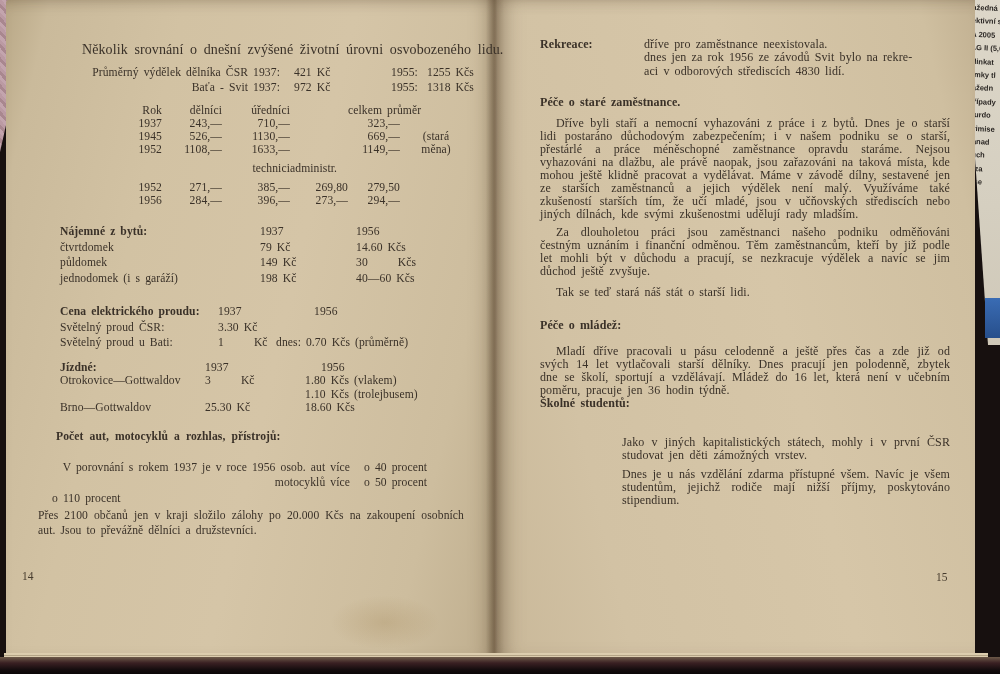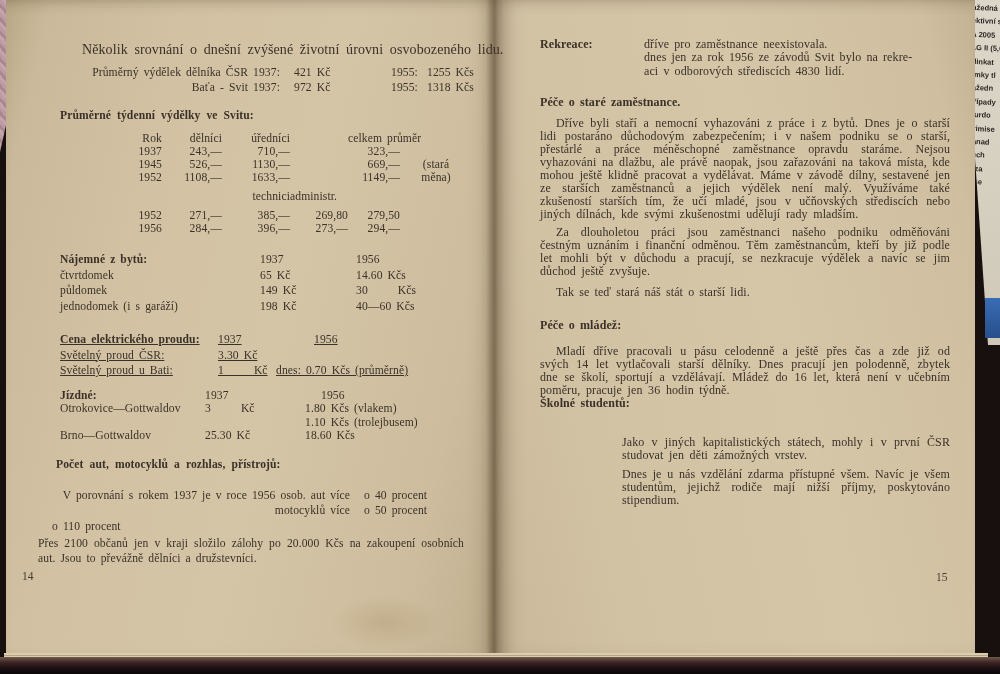--- a/index.html
+++ b/index.html
@@ -86,21 +86,21 @@
   .weekly .sub{margin-top:6px;}
   .weekly .grpB{margin-top:6px;}
   .weekly .tot-h{grid-column:5/7;text-align:left;}
   .weekly .adm-h{text-align:left;white-space:nowrap;}
 
   .sect{margin-left:6px;}
   .rent{margin-top:17px;}
   .rent-row{display:grid;grid-template-columns:200px 96px 1fr;line-height:15.5px;}
   .rows-gap{}
 
-  .elec{margin-top:18px;text-decoration:underline;}
+  .elec{margin-top:18px;}
   .elec-row{display:grid;grid-template-columns:158px 96px 1fr;line-height:15.5px;}
   .pull{margin-left:-38px;}
 
   .fares{margin-top:10px;}
   .fare-row{display:grid;grid-template-columns:145px 100px 1fr;line-height:13.5px;}
   .fare-h56{padding-left:16px;}
 
   .veh-head{font-weight:700;margin-top:14px;margin-left:2px;word-spacing:3px;}
   .veh{margin-top:16px;margin-left:-16px;}
   .veh-row{display:grid;grid-template-columns:312px 1fr;line-height:15.5px;}
@@ -181,21 +181,20 @@
         <span class="v2">1255 Kčs</span>
       </div>
       <div class="i-row">
         <span class="lab">Baťa - Svit 1937:</span>
         <span class="v1">972 Kč</span>
         <span class="yy">1955:</span>
         <span class="v2">1318 Kčs</span>
       </div>
     </div>
 
-    <div class="sec-heading">Průměrné týdenní výdělky ve Svitu:</div>
 
     <div class="weekly">
       <div class="weekly-row">
         <span class="ra">Rok</span>
         <span class="ra">dělníci</span>
         <span class="ra">úředníci</span>
         <span></span>
         <span class="tot-h">celkem průměr</span>
       </div>
       <div class="grpA">
@@ -250,21 +249,21 @@
 
     <div class="sect rent">
       <div class="rent-row">
         <span class="bold">Nájemné z bytů:</span>
         <span>1937</span>
         <span>1956</span>
       </div>
       <div class="rows-gap">
         <div class="rent-row">
           <span>čtvrtdomek</span>
-          <span class="pre">65 Kč</span>
+          <span class="pre">79 Kč</span>
           <span class="pre">14.60 Kčs</span>
         </div>
         <div class="rent-row">
           <span>půldomek</span>
           <span class="pre">149 Kč</span>
           <span class="pre">30      Kčs</span>
         </div>
         <div class="rent-row">
           <span>jednodomek (i s garáží)</span>
           <span class="pre">198 Kč</span>

